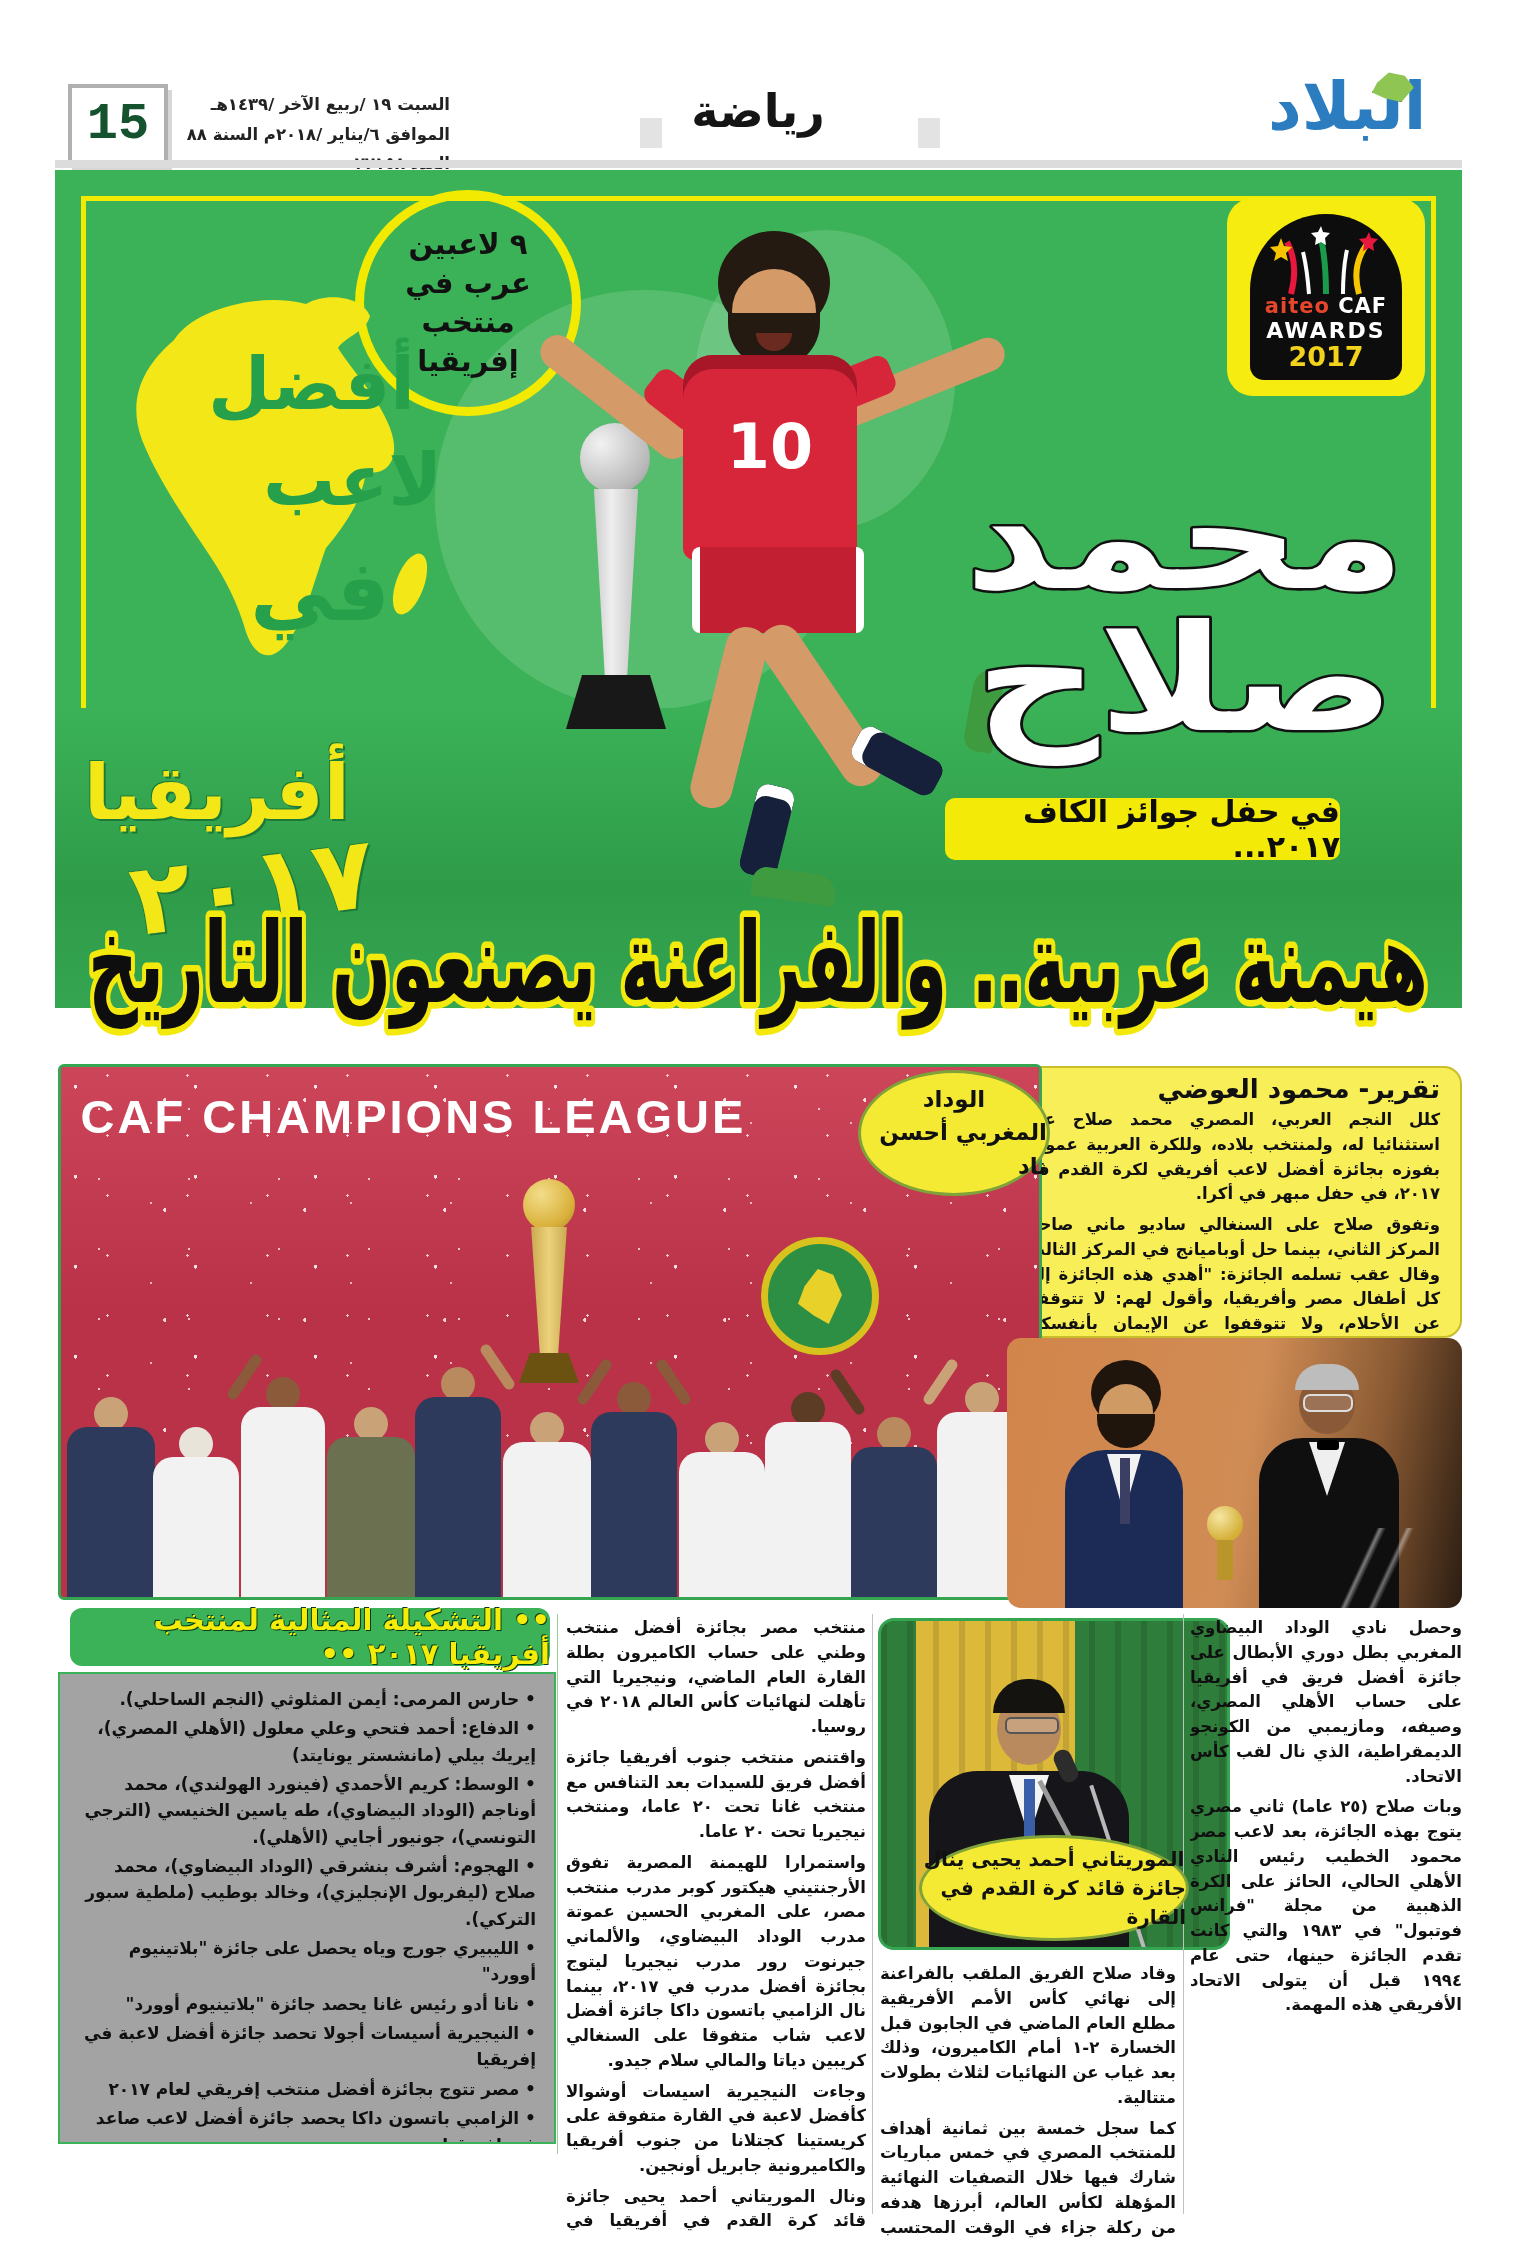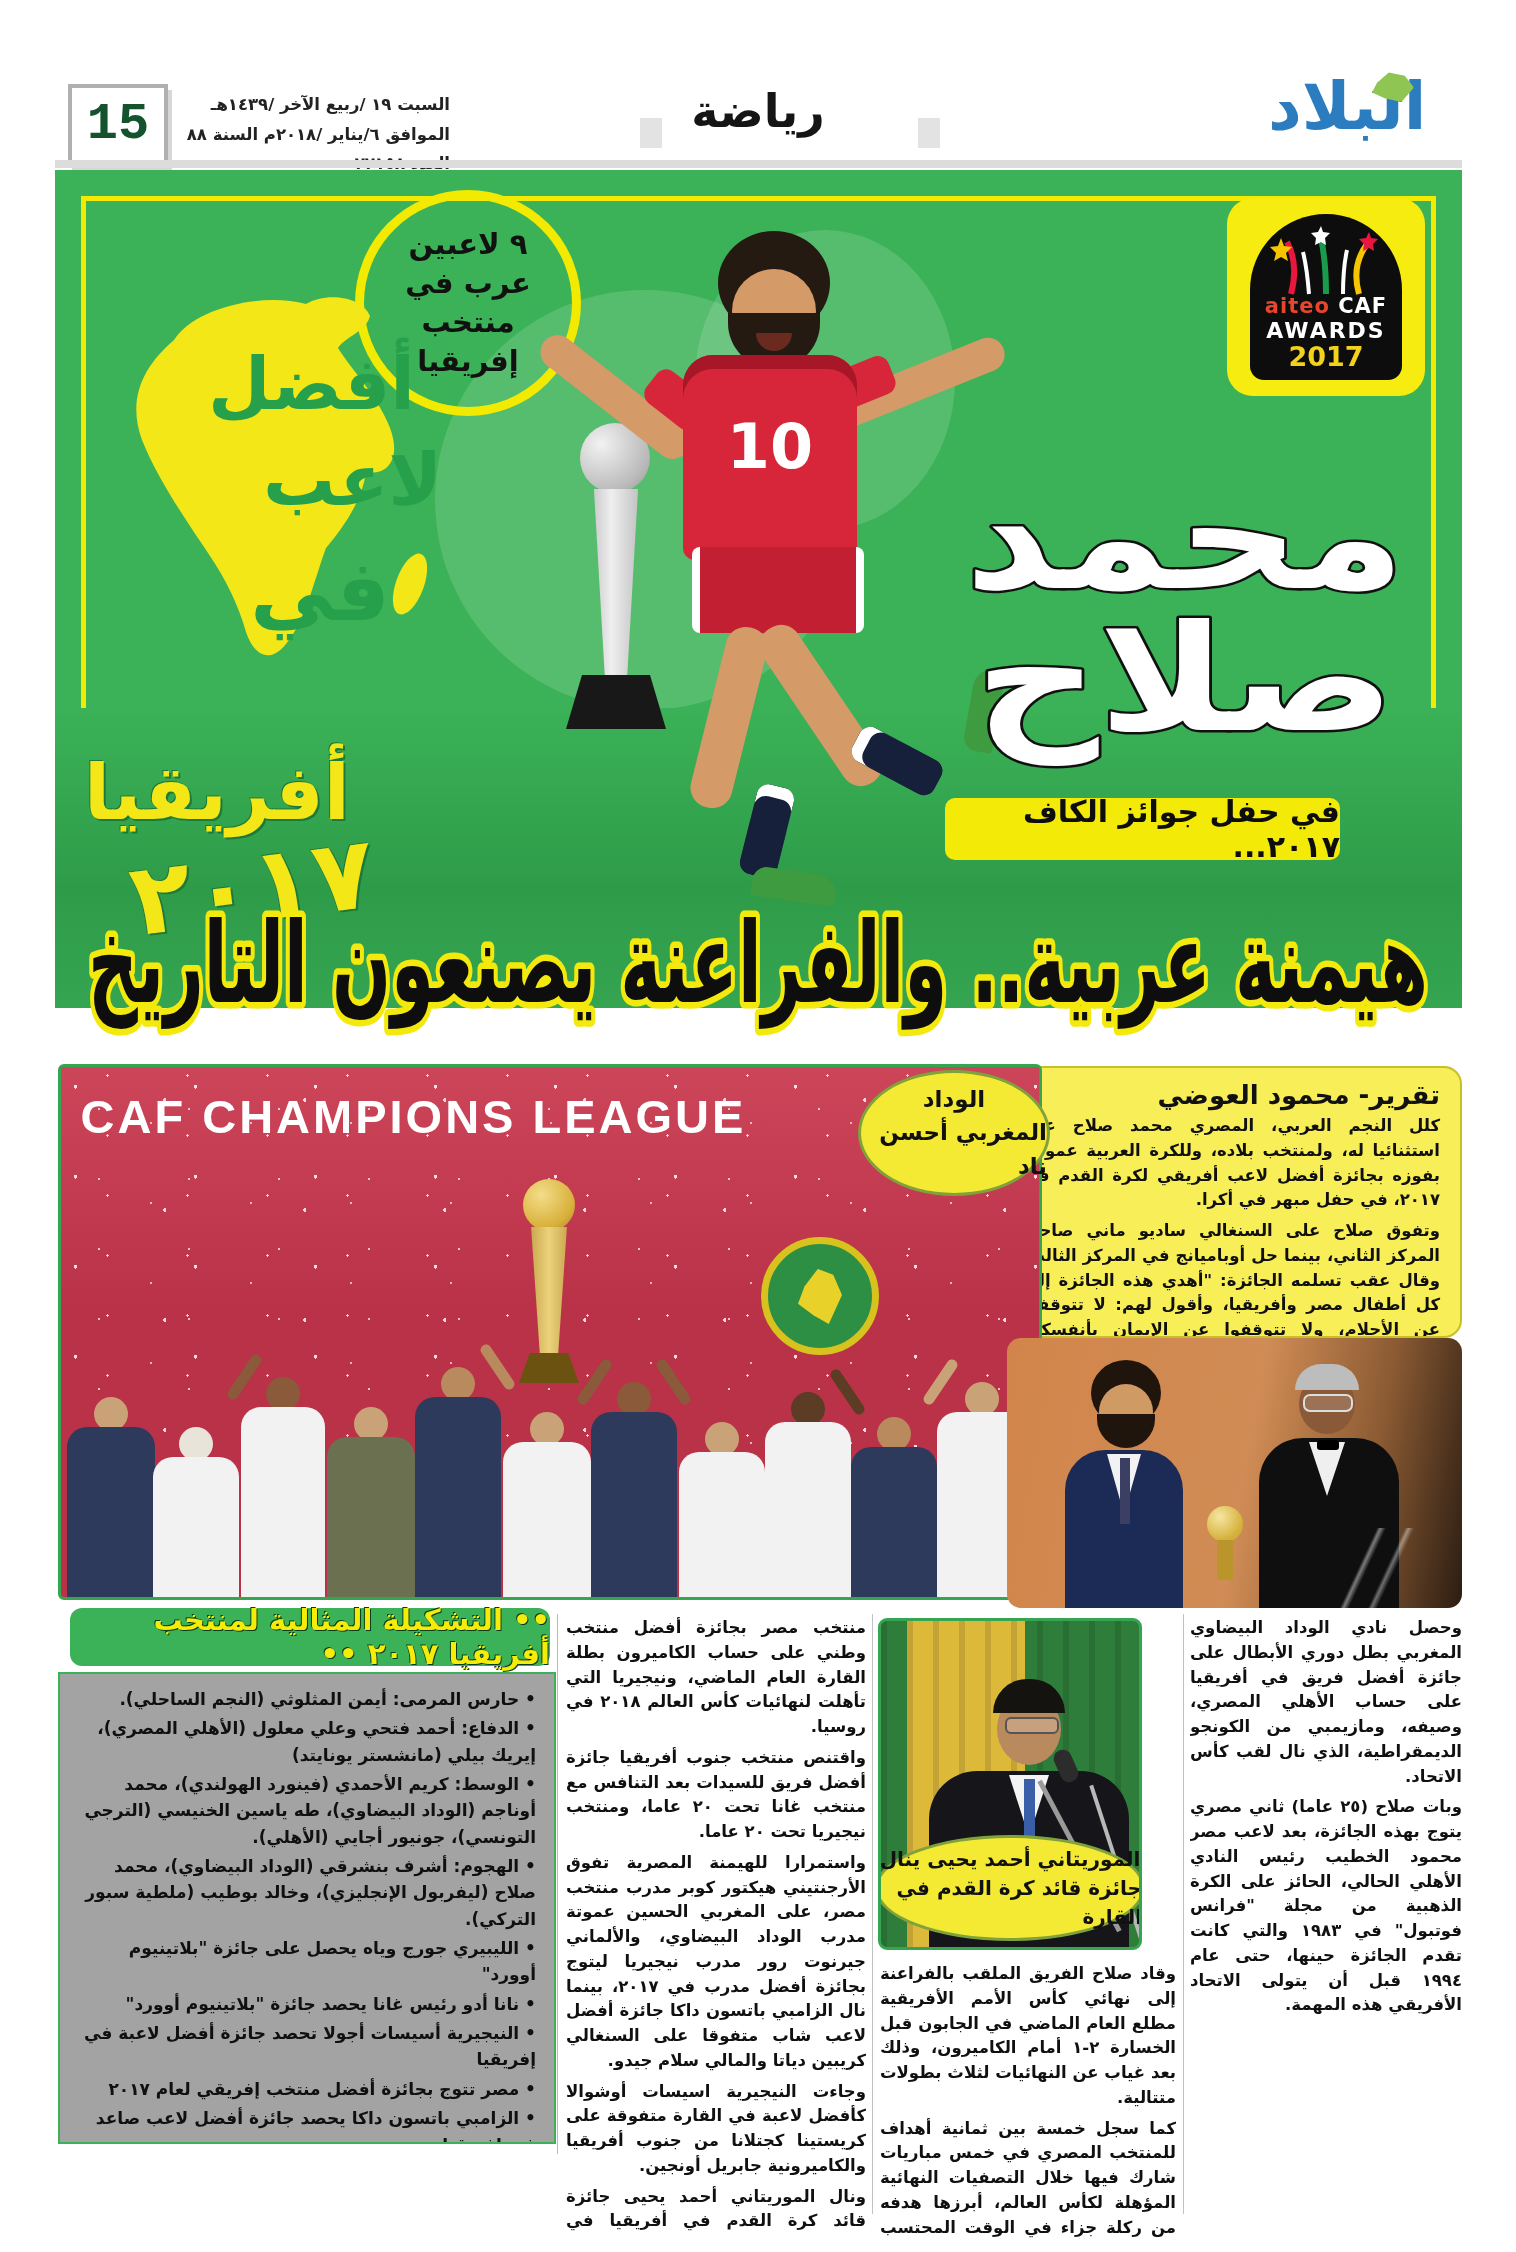--- a/index.html
+++ b/index.html
@@ -93,21 +93,21 @@
   .caf-year{color:#f2d21a;font-weight:bold;font-size:27px;direction:ltr;line-height:1}
 
   .name-svg{position:absolute}
   .kicker{position:absolute;left:890px;top:628px;width:395px;height:62px;background:#f4ea08;border-radius:10px;
           display:flex;align-items:center;justify-content:center;font-size:30px;font-weight:bold;color:#0d0d0d}
 
   .headline-svg{left:55px;top:852px;width:1407px;height:210px}
 
   
   .reportbox{left:1000px;top:1066px;width:462px;height:272px;background:#f8ee58;border:2px solid #c9bd2a;
-             border-radius:18px;box-sizing:border-box;padding:12px 20px;overflow:hidden}
+             border-radius:18px;box-sizing:border-box;padding:6px 20px;overflow:hidden}
   .byline{font-size:26px;font-weight:bold;color:#111;margin-bottom:4px}
   .reportbox p, .col p{margin:0 0 6px;font-size:16.5px;font-weight:bold;color:#101010;
              line-height:1.5;text-align:justify}
 
   .clphoto{left:58px;top:1064px;width:978px;height:530px;border:3px solid #35a552;border-radius:6px;
            overflow:hidden;background:#b93248}
   .cl-red{position:absolute;left:0;top:0;right:0;height:240px;
       background:linear-gradient(#cc4559,#b93248);}
   .cl-conf{position:absolute;inset:0;background-image:
       radial-gradient(circle 3px at 12% 22%,rgba(255,255,255,.85) 60%,transparent 62%),
@@ -163,21 +163,21 @@
   .ap-hair2{position:absolute;left:288px;top:26px;width:64px;height:26px;border-radius:30px 30px 0 0;background:#bdbdbd}
   .ap-glass{position:absolute;left:296px;top:56px;width:46px;height:14px;border:2px solid #ddd;border-radius:7px;background:rgba(255,255,255,.15)}
   .ap-trophy{position:absolute;left:196px;top:168px;width:44px;height:80px}
   .ap-trophy .b{position:absolute;left:4px;top:0;width:36px;height:36px;border-radius:50%;
                 background:radial-gradient(circle at 35% 30%,#f6e6a2,#d4af37 70%)}
   .ap-trophy .s{position:absolute;left:14px;top:34px;width:16px;height:40px;background:#b9952c}
   .ap-pod{position:absolute;right:10px;bottom:0;width:150px;height:80px;
           background:linear-gradient(115deg,transparent 40%,rgba(255,255,255,.45) 42%,transparent 45%,
           transparent 55%,rgba(255,255,255,.4) 57%,transparent 60%)}
 
-  .mphoto{left:878px;top:1618px;width:264px;height:332px;border:3px solid #35a552;border-radius:9px;
+  .mphoto{left:878px;top:1618px;width:352px;height:332px;border:3px solid #35a552;border-radius:16px;
           overflow:hidden;box-sizing:border-box;
           background:linear-gradient(90deg,#2f7d3a 0 10%,#ddb93a 10% 56%,#2f7d3a 56% 100%)}
   .m-folds{position:absolute;inset:0;background:repeating-linear-gradient(90deg,rgba(0,0,0,.12) 0 6px,transparent 6px 26px)}
   .m-suit{position:absolute;left:48px;top:150px;width:200px;height:182px;background:#15151a;border-radius:48px 48px 0 0}
   .m-shirt{position:absolute;left:128px;top:154px;width:40px;height:62px;background:#f4f4f4;
            clip-path:polygon(0 0,100% 0,50% 100%)}
   .m-tie{position:absolute;left:143px;top:158px;width:11px;height:78px;background:#3a5fa8}
   .m-face{position:absolute;left:116px;top:72px;width:64px;height:72px;border-radius:50%;background:#b98a5e}
   .m-hair{position:absolute;left:112px;top:58px;width:72px;height:34px;border-radius:36px 36px 0 0;background:#151310}
   .m-glass{position:absolute;left:124px;top:96px;width:50px;height:13px;border:2px solid #555;border-radius:6px;background:rgba(255,255,255,.2)}

